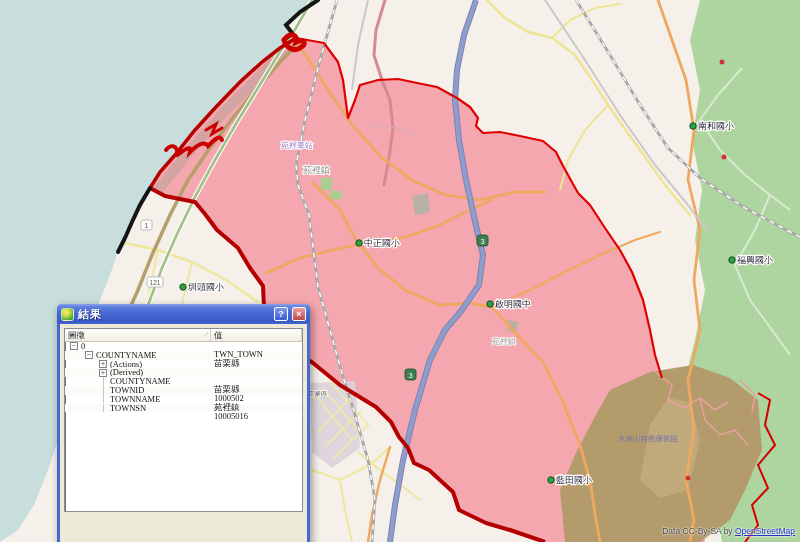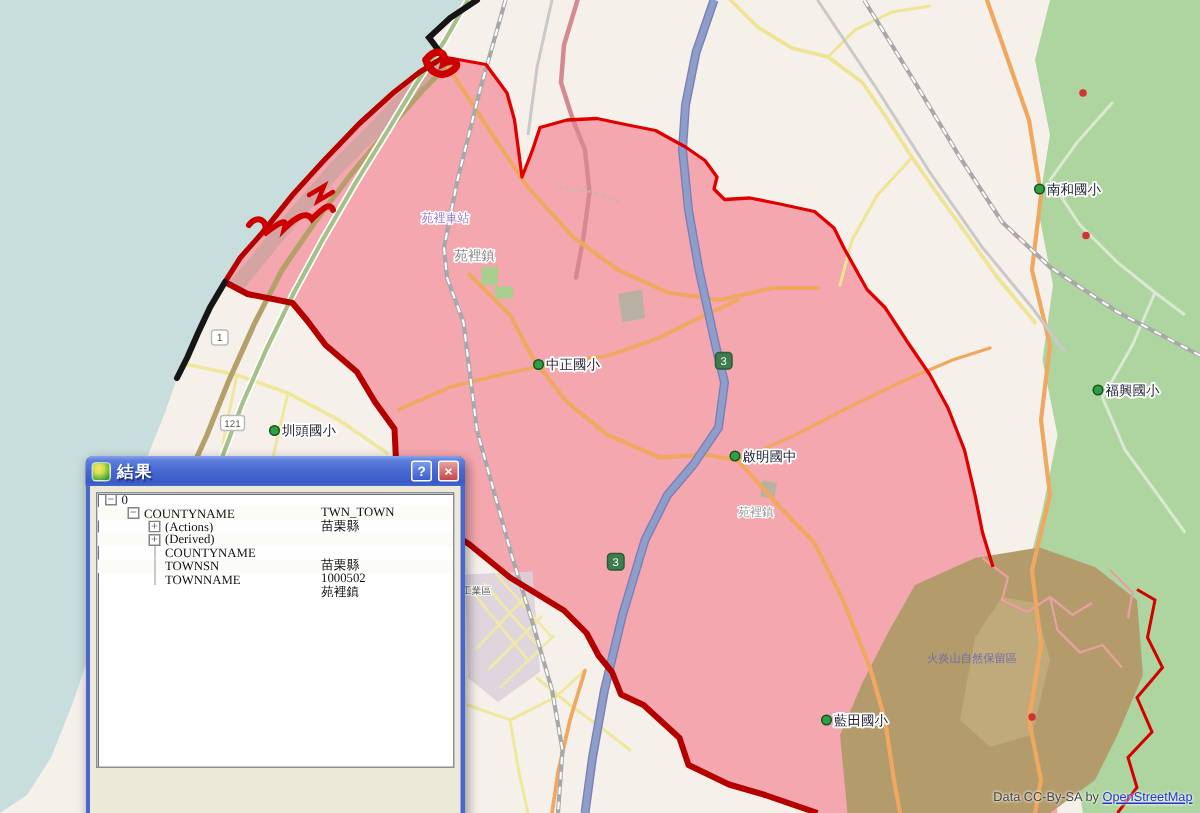--- a/index.html
+++ b/index.html
@@ -211,20 +211,29 @@
 <div class="dialog">
   <div class="titlebar">
     <div class="qgis-icon"></div>
     <div class="title-text">結果</div>
     <div class="tb-btn tb-help">?</div>
     <div class="tb-btn tb-close">×</div>
   </div>
 
   <div class="dlg-body">
     <div class="result-list">
+      <div class="hdr">
+        <div class="hdr-cell hdr-c1">
+          <span>圖徵</span>
+          <span class="sort-glyph">∕</span>
+        </div>
+        <div class="hdr-cell hdr-c2">
+          <span>值</span>
+        </div>
+      </div>
       <div class="rows">
         <div class="trow">
           <div class="tc1 ind0">
                 <span class="tg">−</span>
                 <span>0</span>
               </div>
           <div class="tc2">TWN_TOWN</div>
         </div>
         <div class="trow">
           <div class="tc1 ind1">
@@ -248,29 +257,35 @@
           <div class="tc2"></div>
         </div>
         <div class="trow">
           <div class="tc1 leaf">
                 <span>COUNTYNAME</span>
               </div>
           <div class="tc2">苗栗縣</div>
         </div>
         <div class="trow">
           <div class="tc1 leaf">
-                <span>TOWNSN</span>
+                <span>TOWNID</span>
               </div>
           <div class="tc2">1000502</div>
         </div>
         <div class="trow">
           <div class="tc1 leaf">
                 <span>TOWNNAME</span>
               </div>
           <div class="tc2">苑裡鎮</div>
+        </div>
+        <div class="trow">
+          <div class="tc1 leaf">
+                <span>TOWNSN</span>
+              </div>
+          <div class="tc2">10005016</div>
         </div>
       </div>
     </div>
 
     <div class="icon-row">
       <div class="mini-btn">
             <div class="mini-ic"></div>
           </div>
       <div class="mini-btn">
             <div class="mini-ic"></div>

